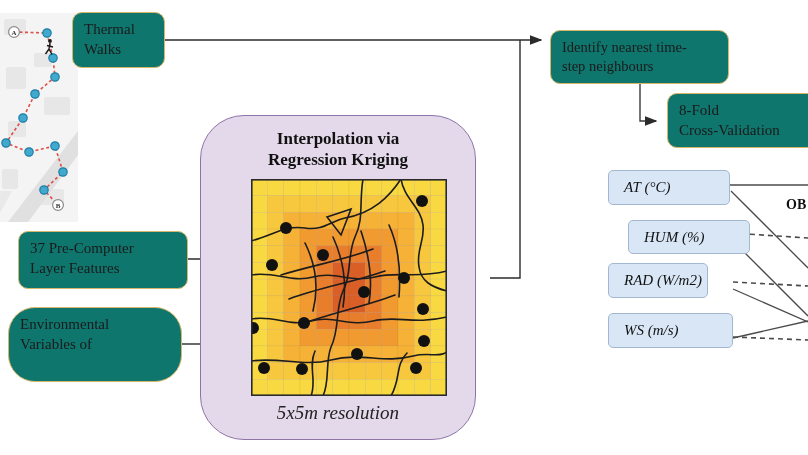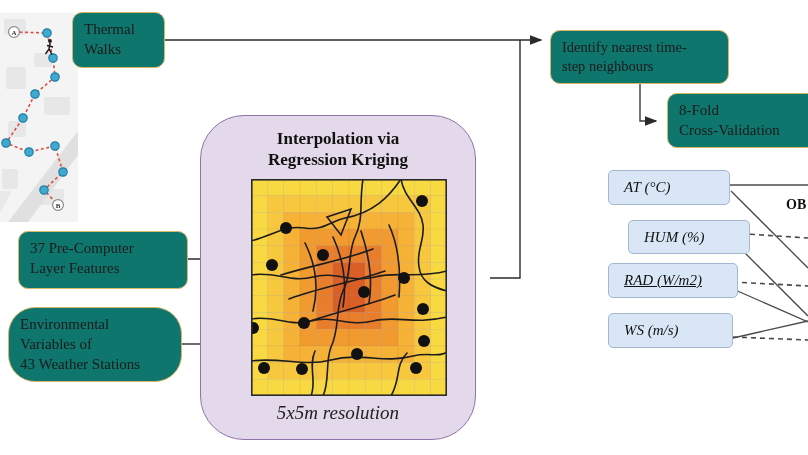--- a/index.html
+++ b/index.html
@@ -111,21 +111,20 @@
   </div>
 
   <div class="node cream" style="left:18px;top:231px;width:170px;height:58px;">
     <span class="line">37 Pre-Computer</span>
     <span class="line">Layer Features</span>
   </div>
 
   <div class="node cream" style="left:8px;top:307px;width:174px;height:75px;border-radius:27px;">
     <span class="line">Environmental</span>
     <span class="line">Variables of</span>
-    <span class="line">43 Weather Stations</span>
   </div>
 
   <div class="node purple" style="left:200px;top:115px;width:276px;height:325px;">
     <div class="kriging-title">
       <span class="line">Interpolation via</span>
       <span class="line">Regression Kriging</span>
     </div>
 
     <div style="position:absolute;left:50px;top:63px;">
       <svg id="heatmap" width="196" height="217" viewBox="0 0 196 217">
@@ -326,21 +325,21 @@
     </div>
     <div class="kriging-caption">5x5m resolution</div>
   </div>
 
   <div class="node blue" style="left:608px;top:170px;width:122px;height:35px;">
     <span>AT (°C)</span>
   </div>
   <div class="node blue" style="left:608px;top:220px;width:122px;height:34px;margin-left:20px;">
     <span>HUM (%)</span>
   </div>
-  <div class="node blue" style="left:608px;top:263px;width:130px;height:35px;text-decoration:underline;">
+  <div class="node blue" style="left:608px;top:263px;width:100px;height:35px;">
     <span>RAD (W/m2)</span>
   </div>
   <div class="node blue" style="left:608px;top:313px;width:125px;height:35px;">
     <span>WS (m/s)</span>
   </div>
 
   <div id="ob-label">OB</div>
 
 </div>
 

